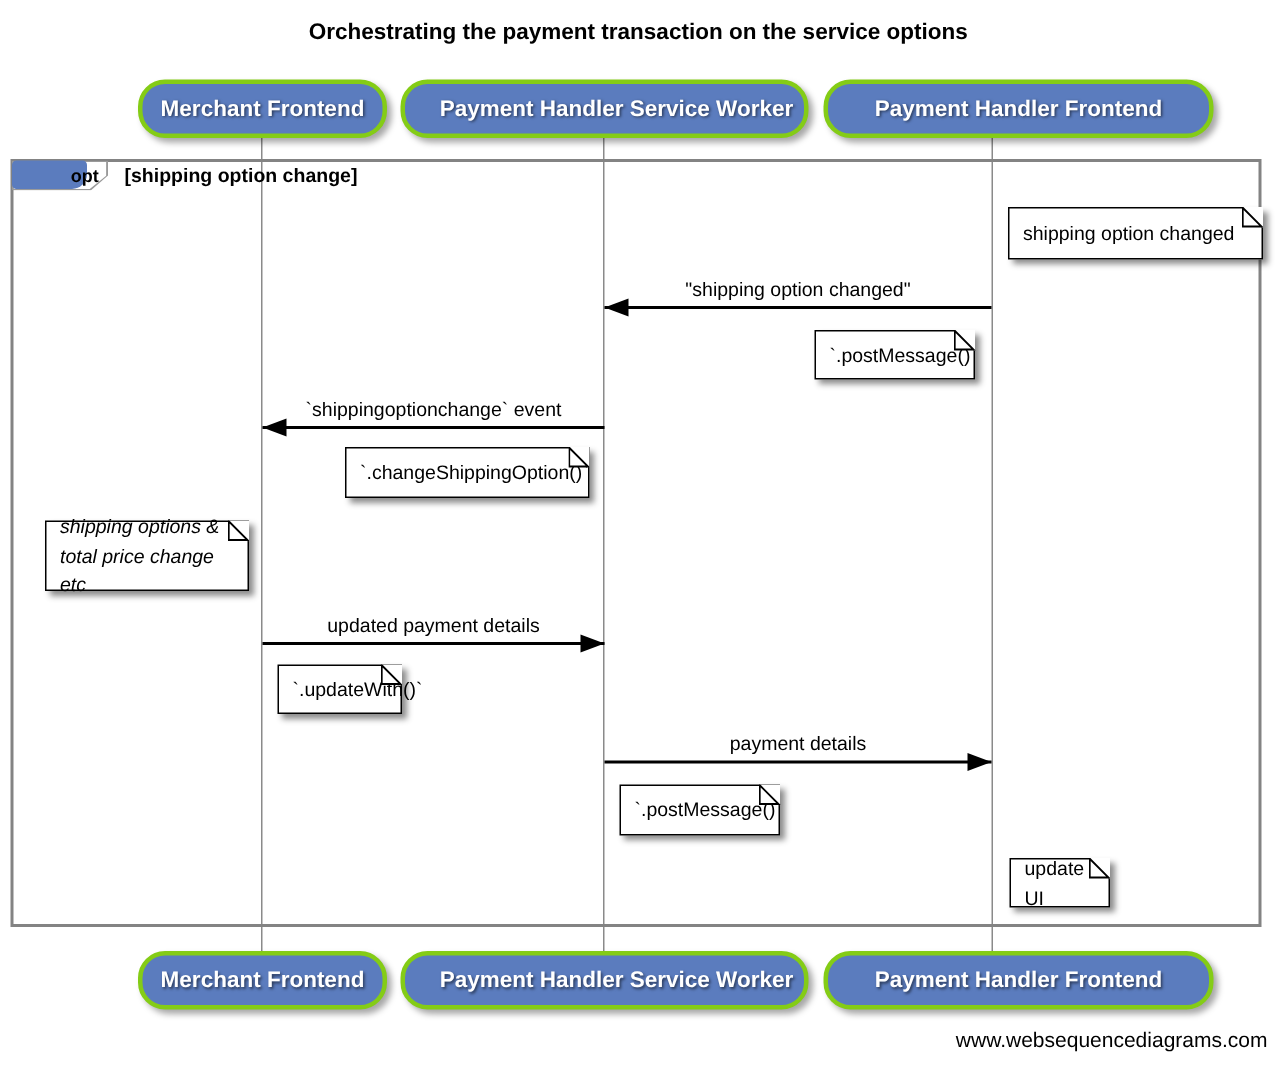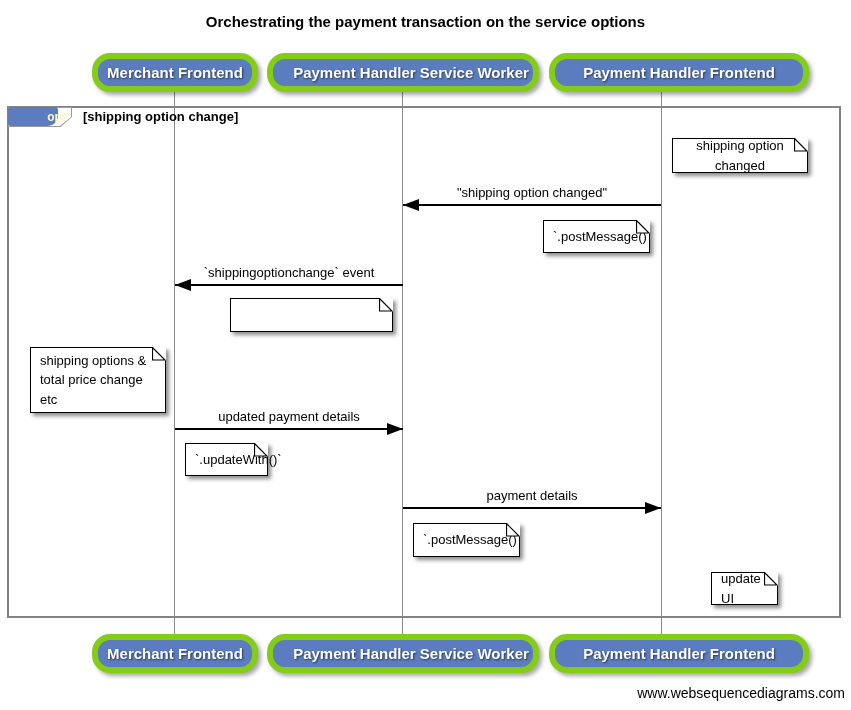--- a/index.html
+++ b/index.html
@@ -6,57 +6,57 @@
   html,body { background:#fff; }
   body { font-family:"Liberation Sans", sans-serif; color:#000; }
   .canvas { position:relative; width:851px; height:710px; background:#fff; overflow:hidden; }
 
   .title { position:absolute; top:13px; left:0; width:851px; text-align:center;
            font-size:15px; font-weight:bold; }
 
   .lifeline { position:absolute; top:92px; height:543px; width:1px; background:#8a8a8a; }
   .ll-1 { left:174px; } .ll-2 { left:402px; } .ll-3 { left:661px; }
 
-  .actor { position:absolute; height:39px; background:#5b7cbe; border:6px solid #84cc16;
+  .actor { position:absolute; height:39px; background:#5b7cbe; border:3px solid #84cc16;
            border-radius:18px; box-shadow:3px 3px 4px rgba(0,0,0,0.35);
            color:#fff; font-weight:bold; font-size:15px;
            display:flex; align-items:center; justify-content:center;
            text-shadow:1px 1px 2px rgba(0,0,0,0.55); }
   .actor.top { top:53px; } .actor.bottom { top:634px; }
   .a1 { left:92px;  width:166px; }
   .a2 { left:267px; width:272px;padding-left:16px; }
   .a3 { left:549px; width:260px; }
 
   .opt-frame { position:absolute; left:7px; top:106px; width:834px; height:512px;
                border:2px solid #838383; background:transparent; }
 
   .opt-tab-outer { position:absolute; left:8px; top:107px; width:64px; height:20px;
                    background:#9a9a9a;
                    clip-path:polygon(0 0, 100% 0, 100% 50%, 82% 100%, 0 100%); }
   .opt-tab-inner { position:absolute; inset:1px; background:#fff;
                    clip-path:polygon(0 0, 100% 0, 100% 50%, 82% 100%, 0 100%); }
   .opt-label { position:absolute; left:8px; top:107px; width:50px; height:19px;
                background:#5b7cbe; border-radius:3px 3px 10px 3px;
-               color:#fef9c3; font-weight:bold; font-size:12px;
+               color:#000000; font-weight:bold; font-size:12px;
                display:flex; align-items:center; justify-content:center;padding-left:47px; }
   .opt-cond { position:absolute; left:83px; top:109px; font-size:13px; font-weight:bold; }
 
   .note { position:absolute; background:#fff; border:1px solid #000;
           box-shadow:3px 3px 4px rgba(0,0,0,0.45); font-size:13px;
           display:flex; flex-direction:column; justify-content:center;
           padding:2px 9px; }
   .note .fold { position:absolute; top:-1px; right:-1px; }
   .note span { display:block; line-height:1.5; }
-  .n1 { left:672px; top:138px; width:136px; height:35px;text-align:center; }
+  .n1 { left:672px; top:138px; width:170px; height:35px; }
   .n2 { left:543px; top:220px; width:107px; height:33px; }
   .n3 { left:230px; top:298px; width:163px; height:34px; }
-  .n4 { left:30px;  top:347px; width:136px; height:66px; }
+  .n4 { left:30px;  top:347px; width:136px; height:47px;font-style:italic; }
   .n5 { left:185px; top:443px; width:83px; height:33px; }
   .n6 { left:413px; top:523px; width:107px; height:34px; }
-  .n7 { left:673px; top:572px; width:67px;  height:33px;margin-left:38px; }
+  .n7 { left:673px; top:572px; width:67px;  height:33px; }
 
   .msg { position:absolute; height:24px; }
   .m1 { left:403px; top:182px; width:258px; }
   .m2 { left:175px; top:262px; width:228px; }
   .m3 { left:175px; top:406px; width:228px; }
   .m4 { left:403px; top:485px; width:258px; }
   .msg-label { position:absolute; left:0; right:0; bottom:6px; text-align:center; font-size:13px; }
   .msg-line  { position:absolute; left:0; right:0; bottom:0; height:2px; background:#000; }
   .head { position:absolute; bottom:-5px; width:0; height:0;
           border-top:6px solid transparent; border-bottom:6px solid transparent; }
@@ -107,20 +107,21 @@
       <path d="M0.5,0.5 L13,13 L0.5,13 Z" fill="#ffffff" stroke="#000000" stroke-width="1.2"></path>
     </svg>
     <span>`.postMessage()`</span>
   </div>
 
   <div class="note n3">
     <svg class="fold" width="14" height="14" viewBox="0 0 14 14">
       <path d="M0,0 L14,0 L14,14 Z" fill="#ffffff"></path>
       <path d="M0.5,0.5 L13,13 L0.5,13 Z" fill="#ffffff" stroke="#000000" stroke-width="1.2"></path>
     </svg>
+    <span>`.changeShippingOption()`</span>
   </div>
 
   <div class="note n4">
     <svg class="fold" width="14" height="14" viewBox="0 0 14 14">
       <path d="M0,0 L14,0 L14,14 Z" fill="#ffffff"></path>
       <path d="M0.5,0.5 L13,13 L0.5,13 Z" fill="#ffffff" stroke="#000000" stroke-width="1.2"></path>
     </svg>
     <span>shipping options &amp;</span>
     <span>total price change etc</span>
   </div>

